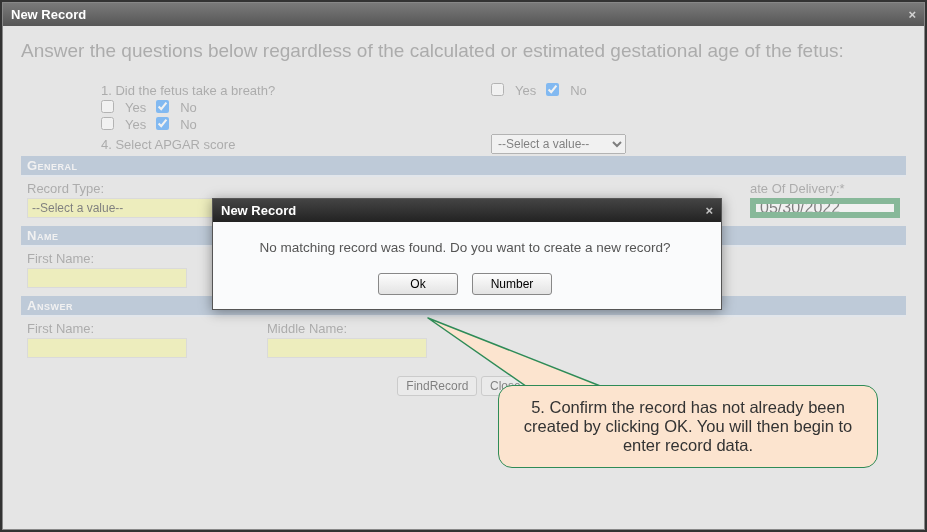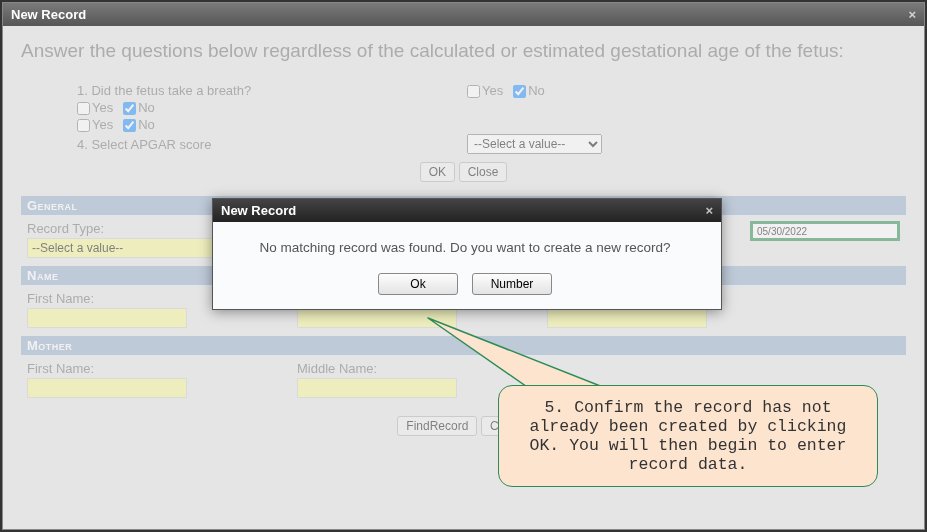--- a/index.html
+++ b/index.html
@@ -42,32 +42,32 @@
       top: 0; left: 0; right: 0; bottom: 0;
       background: rgba(230,230,230,0.55);
       pointer-events: none;
     }
     .instruction {
       color: #666;
       margin-bottom: 21px;
       font-size: 19px;
     }
     .question-block {
-      margin-left: 56px;
+      margin-left: 80px;
       color: #666;
       font-size: 13px;
     }
     .q-row {
       display: flex;
       align-items: center;
       margin-bottom: 2px;
     }
     .q-text { width: 390px; }
     .q-opts { display: flex; gap: 10px; align-items: center; }
-    .opt { display: flex; align-items: flex-end; gap: 2px; }
+    .opt { display: flex; align-items: flex-start; gap: 11px; }
     .opt input[type="checkbox"] { accent-color: #0a84ff; }
     .opt.checked input[type="checkbox"] { accent-color: #0a84ff; }
     .apgar-select {
       font-size: 12px;
       padding: 1px 2px;
       width: 135px;
     }
     .mid-buttons {
       text-align: center;
       margin: 8px 0 14px 0;
@@ -85,42 +85,43 @@
       color: #fff;
       font-weight: bold;
       font-variant: small-caps;
       padding: 2px 6px;
       font-size: 13px;
       letter-spacing: 0.5px;
       border-bottom: 2px solid #dde6f2;
     }
     .form-row {
       display: flex;
-      gap: 30px;
       padding: 4px 6px 8px 6px;
       color: #666;
       font-size: 13px;
+      align-items: center;
     }
     .form-cell { display: flex; flex-direction: column; gap: 2px; }
     .field-label { color: #666; }
     .yellow-input {
       background: #f5f58c;
       border: 1px solid #ccc;
       height: 20px;
       width: 160px;
       padding: 1px 4px;
       font-size: 12px;
     }
     .white-input {
       background: #fff;
-      border: 3px solid #15803d;
+      border: 6px solid #15803d;
       height: 20px;
       width: 150px;
       padding: 1px 4px;
-      font-size: 10px;
+      font-size: 16px;
+      text-decoration: underline;
     }
     .bottom-buttons {
       text-align: center;
       margin-top: 10px;
     }
     
     .modal {
       position: absolute;
       top: 198px;
       left: 212px;
@@ -165,21 +166,21 @@
     .callout {
       position: absolute;
       top: 385px;
       left: 498px;
       width: 380px;
       background: #fce4cf;
       border: 1.5px solid #2e8b57;
       border-radius: 14px;
       padding: 12px 18px;
       color: #333;
-      font-family: Liberation Mono, monospace;
+      font-family: Liberation Sans, sans-serif;
       font-size: 16.5px;
       text-align: center;
       z-index: 200;
     }
     .arrow-svg {
       position: absolute;
       top: 313px;
       left: 423px;
       width: 200px;
       height: 90px;
@@ -237,53 +238,50 @@
       </div>
       <div class="q-row">
         <span class="q-text">4. Select APGAR score</span>
         <span class="q-opts">
           <select class="apgar-select">
             <option>--Select a value--</option>
           </select>
         </span>
       </div>
     </div>
-    <div class="mid-buttons">
-      <button class="btn">OK</button>
-      <button class="btn">Close</button>
-    </div>
 
     <div class="section-header">General</div>
     <div class="form-row">
       <div class="form-cell">
         <span class="field-label">Record Type:</span>
         <input class="yellow-input" style="width: 190px;" value="--Select a value--">
       </div>
       <div class="form-cell" style="margin-left:auto">
+        <span class="field-label">ate Of Delivery:*</span>
         <input class="white-input" value="05/30/2022" style="">
       </div>
     </div>
 
     <div class="section-header">Name</div>
     <div class="form-row">
       <div class="form-cell">
         <span class="field-label">First Name:</span>
         <input class="yellow-input" value="" style="">
       </div>
       <div class="form-cell" style="margin-left:80px">
         <span class="field-label">Middle Name:</span>
         <input class="yellow-input" value="" style="">
       </div>
       <div class="form-cell" style="margin-left:60px">
         <span class="field-label">Name:</span>
         <input class="yellow-input" value="" style="">
       </div>
     </div>
 
-    <div class="section-header">Mother</div>
+    <div class="section-header">Answer</div>
     <div class="form-row">
       <div class="form-cell">
         <span class="field-label">First Name:</span>
         <input class="yellow-input" value="" style="">
       </div>
       <div class="form-cell" style="margin-left:80px">
         <span class="field-label">Middle Name:</span>
         <input class="yellow-input" value="" style="">
       </div>
     </div>

